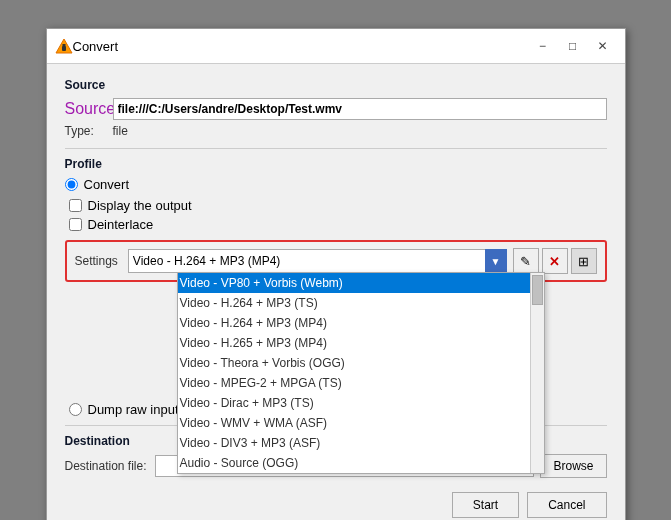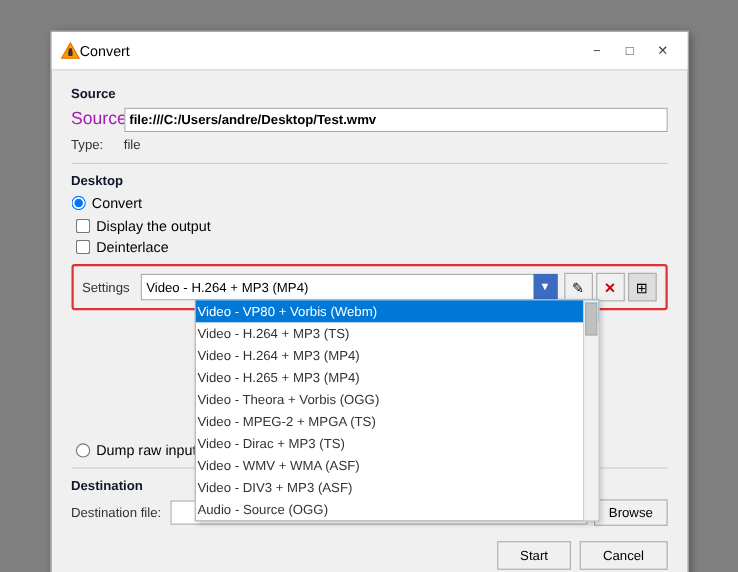--- a/index.html
+++ b/index.html
@@ -377,21 +377,21 @@
       </div>
       <div class="type-row">
         <label>Type:</label>
         <span class="type-value">file</span>
       </div>
     </div>
 
     <hr class="divider">
 
     <div class="settings-section">
-      <div class="section-label">Desktop</div>
+      <div class="section-label">Profile</div>
       <div class="radio-row">
         <input type="radio" name="mode" checked="" style="">
         <span>Convert</span>
       </div>
       <div class="checkbox-row">
         <input type="checkbox" style="">
         <span>Display the output</span>
       </div>
       <div class="checkbox-row">
         <input type="checkbox" style="">

